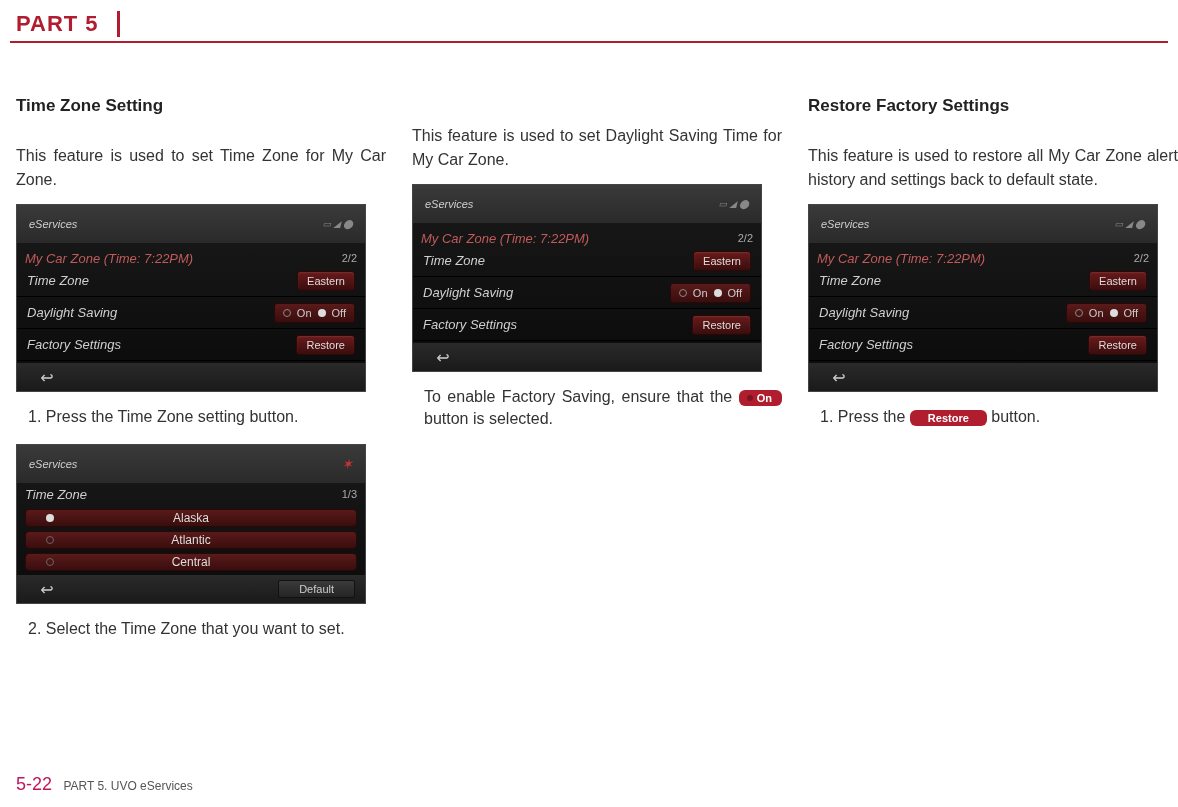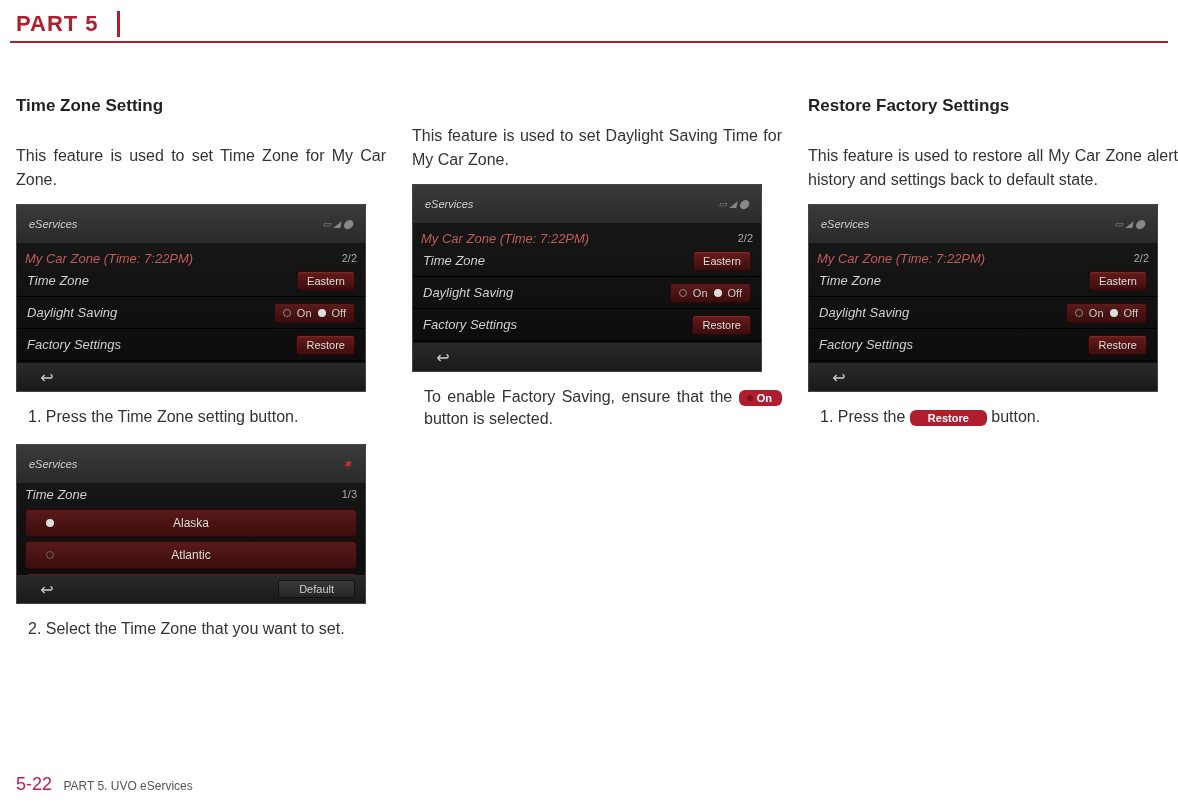--- a/index.html
+++ b/index.html
@@ -167,21 +167,21 @@
     align-items: center;
     padding: 2px 8px;
     height: 22px;
   }
   .tz-title-label { color: #cfcfcf; font-size: 13px; font-style: italic; }
   .tz-list-item {
     background: linear-gradient(#5a1a1a, #3a0d0d);
     border: 1px solid #2a0808;
     border-radius: 4px;
     margin: 4px 8px;
-    height: 28px;
+    height: 18px;
     display: flex;
     align-items: center;
     justify-content: center;
     color: #ddd;
     font-size: 12px;
     position: relative;
   }
   .tz-list-item .sel-dot {
     position: absolute; left: 20px;
     width: 8px; height: 8px; border-radius: 50%; background: #ddd;

